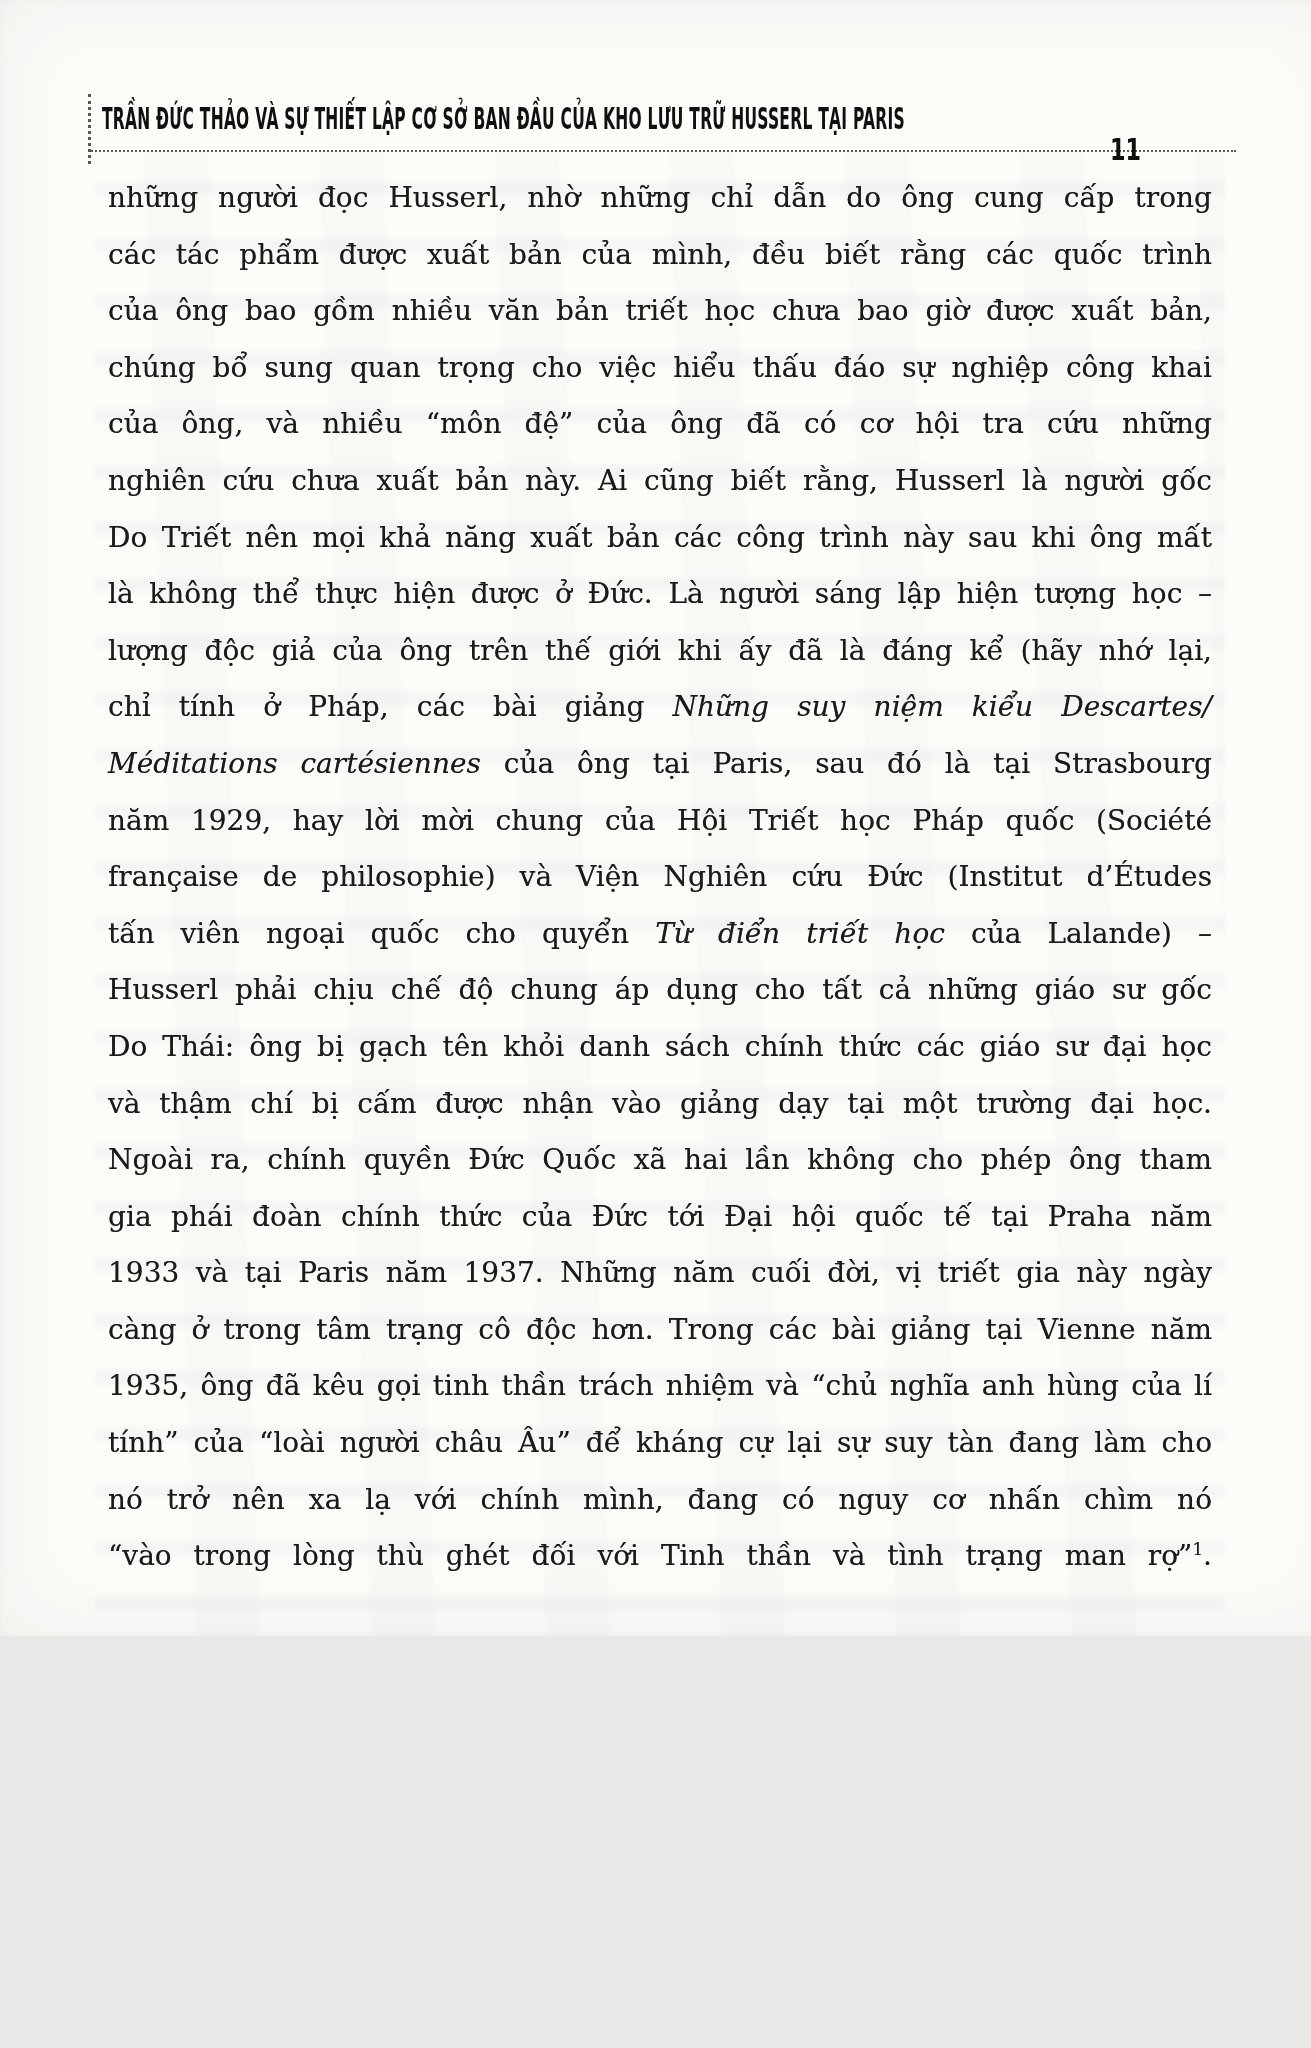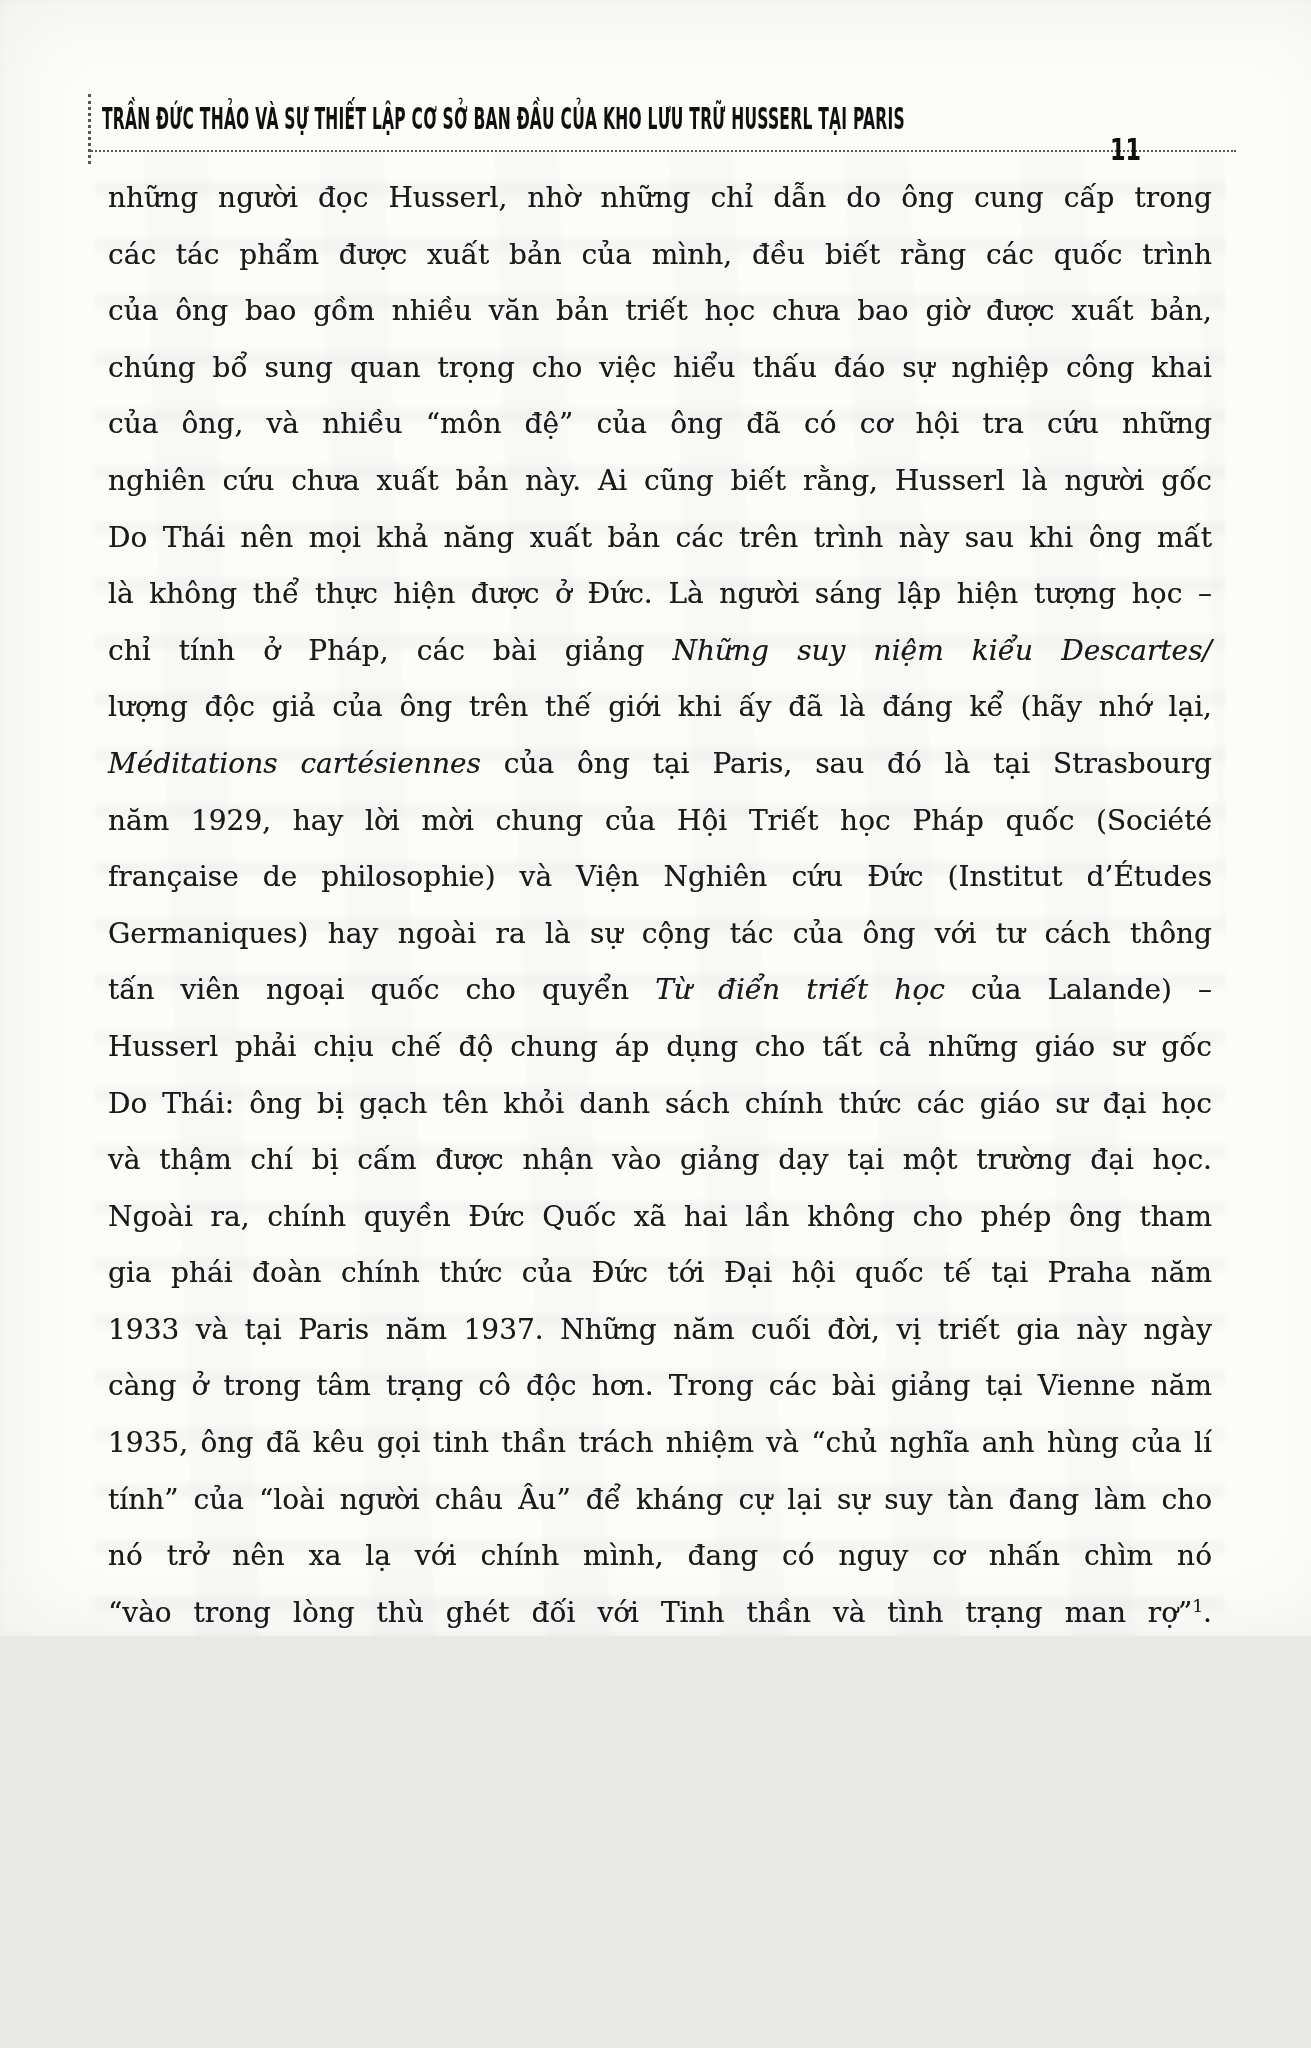--- a/index.html
+++ b/index.html
@@ -170,28 +170,27 @@
     </div>
   </div>
 
   <div class="body-text">
       <div class="tline"><span>những người đọc Husserl, nhờ những chỉ dẫn do ông cung cấp trong</span></div>
       <div class="tline"><span>các tác phẩm được xuất bản của mình, đều biết rằng các quốc trình</span></div>
       <div class="tline"><span>của ông bao gồm nhiều văn bản triết học chưa bao giờ được xuất bản,</span></div>
       <div class="tline"><span>chúng bổ sung quan trọng cho việc hiểu thấu đáo sự nghiệp công khai</span></div>
       <div class="tline"><span>của ông, và nhiều “môn đệ” của ông đã có cơ hội tra cứu những</span></div>
       <div class="tline"><span>nghiên cứu chưa xuất bản này. Ai cũng biết rằng, Husserl là người gốc</span></div>
-      <div class="tline"><span>Do Thái nên mọi khả năng xuất bản các trên trình này sau khi ông mất</span></div>
+      <div class="tline"><span>Do Triết nên mọi khả năng xuất bản các công trình này sau khi ông mất</span></div>
       <div class="tline"><span>là không thể thực hiện được ở Đức. Là người sáng lập hiện tượng học –</span></div>
+      <div class="tline"><span>lượng độc giả của ông trên thế giới khi ấy đã là đáng kể (hãy nhớ lại,</span></div>
       <div class="tline"><span>chỉ tính ở Pháp, các bài giảng </span><span class="it">Những suy niệm kiểu Descartes/</span></div>
-      <div class="tline"><span>lượng độc giả của ông trên thế giới khi ấy đã là đáng kể (hãy nhớ lại,</span></div>
       <div class="tline"><span class="it">Méditations cartésiennes</span><span> của ông tại Paris, sau đó là tại Strasbourg</span></div>
       <div class="tline"><span>năm 1929, hay lời mời chung của Hội Triết học Pháp quốc (Société</span></div>
       <div class="tline"><span>française de philosophie) và Viện Nghiên cứu Đức (Institut d’Études</span></div>
-      <div class="tline"><span>Germaniques) hay ngoài ra là sự cộng tác của ông với tư cách thông</span></div>
       <div class="tline"><span>tấn viên ngoại quốc cho quyển </span><span class="it">Từ điển triết học</span><span> của Lalande) –</span></div>
       <div class="tline"><span>Husserl phải chịu chế độ chung áp dụng cho tất cả những giáo sư gốc</span></div>
       <div class="tline"><span>Do Thái: ông bị gạch tên khỏi danh sách chính thức các giáo sư đại học</span></div>
       <div class="tline"><span>và thậm chí bị cấm được nhận vào giảng dạy tại một trường đại học.</span></div>
       <div class="tline"><span>Ngoài ra, chính quyền Đức Quốc xã hai lần không cho phép ông tham</span></div>
       <div class="tline"><span>gia phái đoàn chính thức của Đức tới Đại hội quốc tế tại Praha năm</span></div>
       <div class="tline"><span>1933 và tại Paris năm 1937. Những năm cuối đời, vị triết gia này ngày</span></div>
       <div class="tline"><span>càng ở trong tâm trạng cô độc hơn. Trong các bài giảng tại Vienne năm</span></div>
       <div class="tline"><span>1935, ông đã kêu gọi tinh thần trách nhiệm và “chủ nghĩa anh hùng của lí</span></div>
       <div class="tline"><span>tính” của “loài người châu Âu” để kháng cự lại sự suy tàn đang làm cho</span></div>

